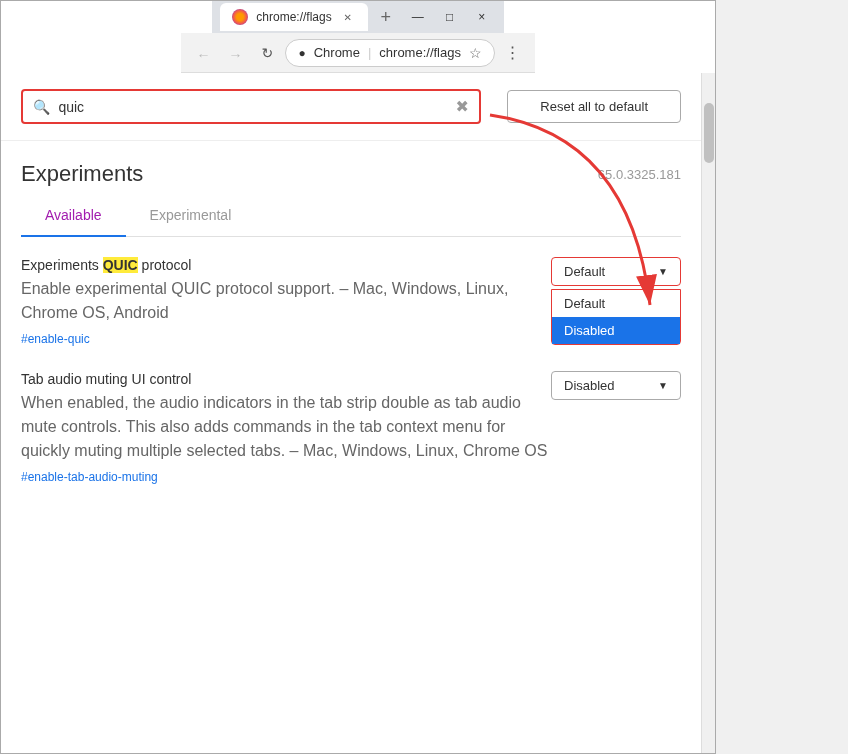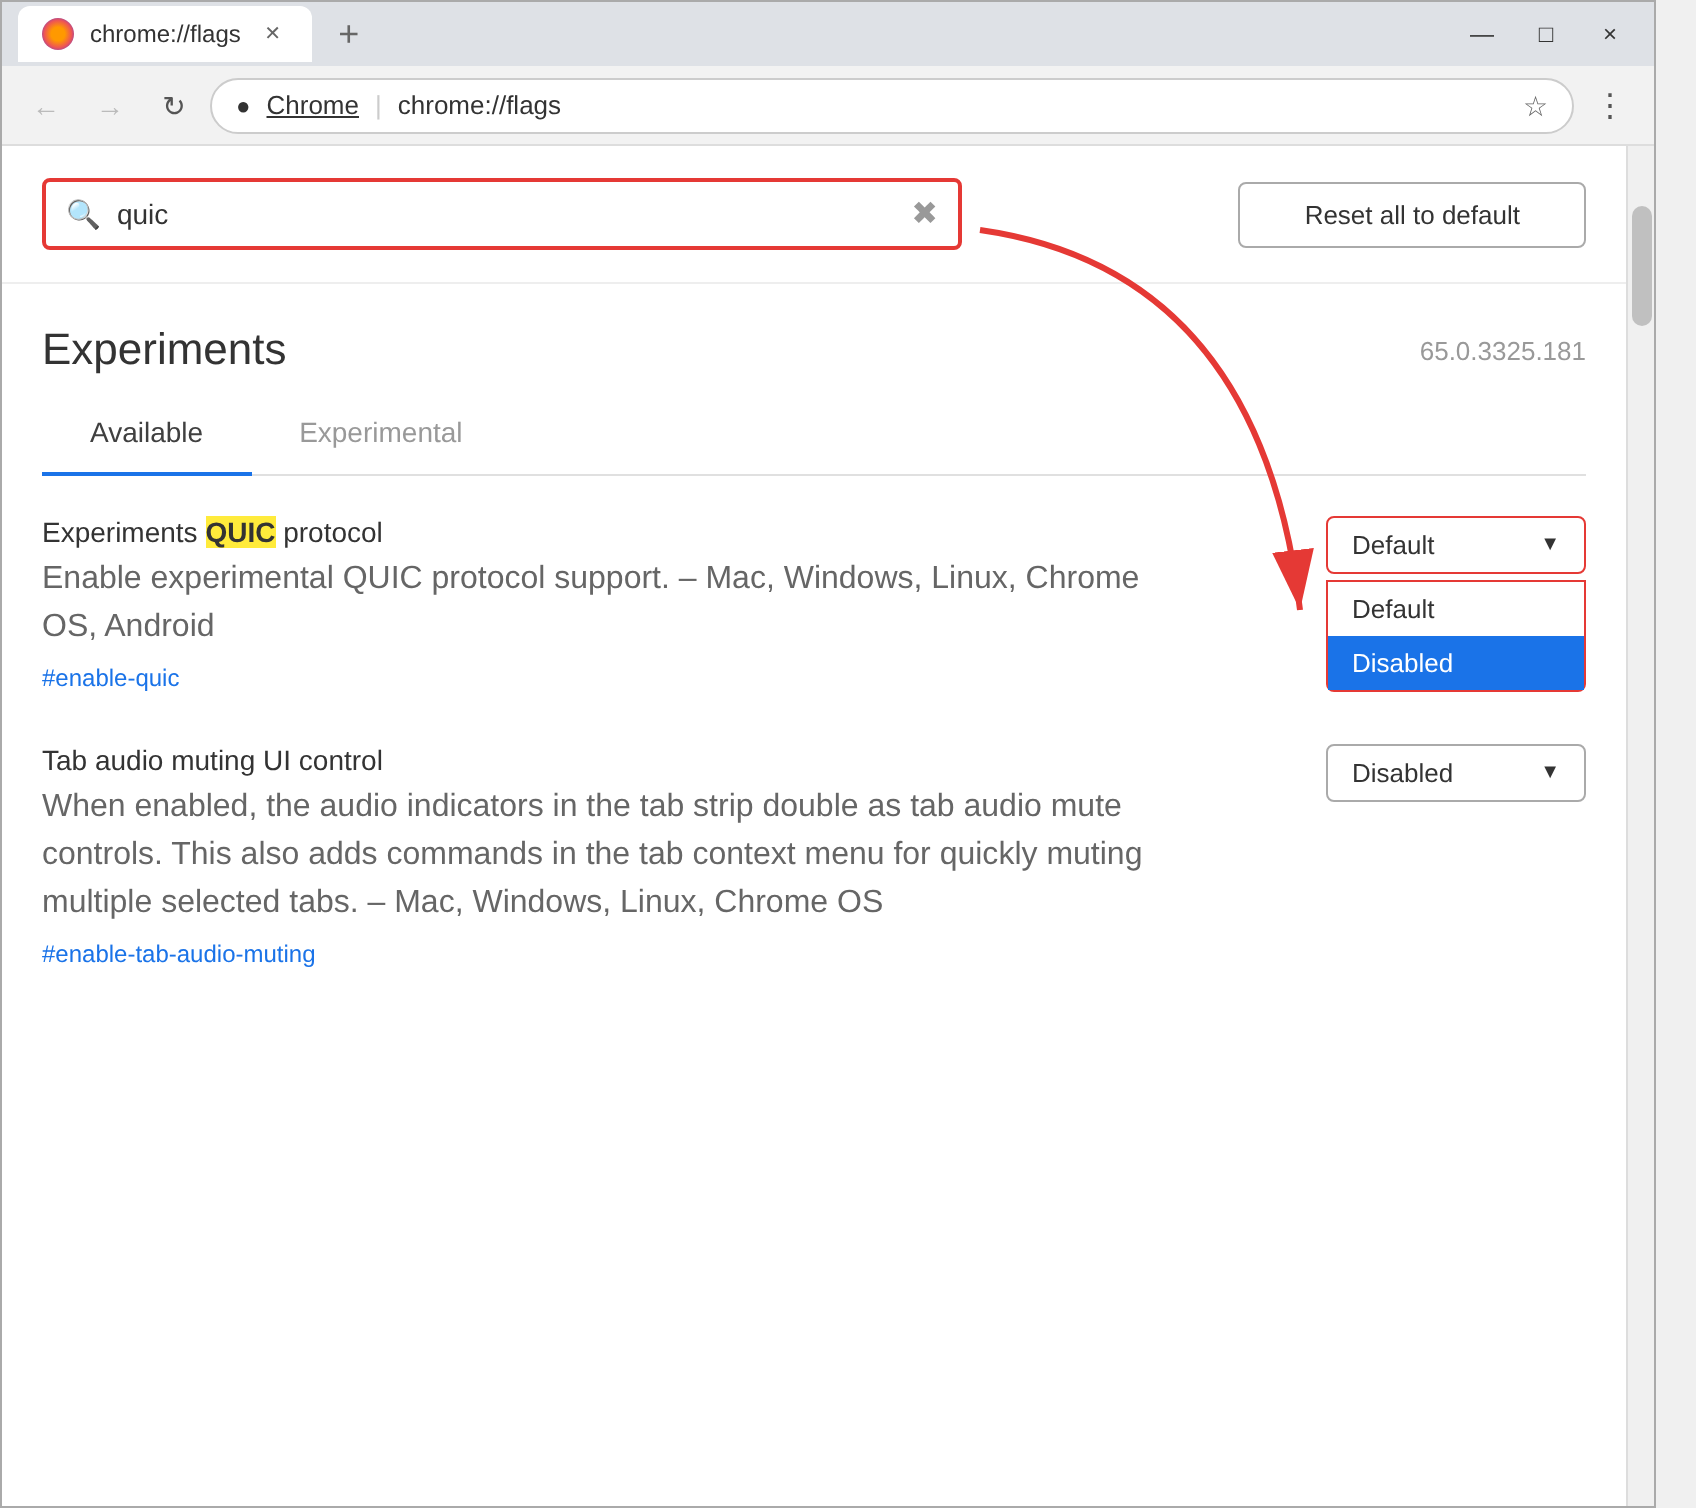--- a/index.html
+++ b/index.html
@@ -1,36 +1,36 @@
 <!DOCTYPE html>
 <html><head>
   <meta charset="utf-8">
   <style>
     * { box-sizing: border-box; margin: 0; padding: 0; }
     body { font-family: Arial, sans-serif; background: #f0f0f0; width: 848px; height: 754px; overflow: hidden; }
 
     
-    .window { width: 828px; height: 754px; background: #fff; border: 1px solid #aaa; display: flex; flex-direction: column; }
+    .window { width: 716px; height: 754px; background: #fff; border: 1px solid #aaa; display: flex; flex-direction: column; align-items: center; }
 
     
     .title-bar { background: #dee1e6; height: 32px; display: flex; align-items: center; padding: 0 8px; gap: 4px; }
     .tab { background: #fff; border-radius: 6px 6px 0 0; padding: 0 12px; height: 28px; display: flex; align-items: center; gap: 8px; font-size: 12px; color: #333; min-width: 140px; }
     .tab-icon { width: 16px; height: 16px; background: radial-gradient(circle, #f90 30%, #e55 60%, #33f 100%); border-radius: 50%; }
     .tab-close { width: 16px; height: 16px; border-radius: 50%; display: flex; align-items: center; justify-content: center; font-size: 10px; color: #666; cursor: pointer; }
     .new-tab-btn { width: 28px; height: 28px; display: flex; align-items: center; justify-content: center; font-size: 18px; color: #666; cursor: pointer; }
     .window-controls { margin-left: auto; display: flex; gap: 4px; }
     .win-btn { width: 28px; height: 20px; display: flex; align-items: center; justify-content: center; font-size: 12px; color: #333; cursor: pointer; }
 
     
     .nav-bar { background: #f2f2f2; height: 40px; display: flex; align-items: center; padding: 0 8px; gap: 4px; border-bottom: 1px solid #ddd; }
     .nav-btn { width: 28px; height: 28px; border-radius: 50%; display: flex; align-items: center; justify-content: center; font-size: 14px; color: #555; cursor: pointer; }
     .nav-btn.disabled { color: #bbb; cursor: default; }
     .address-bar { flex: 1; height: 28px; background: #fff; border: 1px solid #ccc; border-radius: 14px; display: flex; align-items: center; padding: 0 12px; gap: 8px; font-size: 13px; color: #333; }
     .address-bar .secure-icon { color: #333; font-size: 12px; }
-    .address-brand { font-size: 13px; color: #333; font-weight: 500; text-decoration: underline; }
+    .address-brand { font-size: 13px; color: #333; font-weight: 500; }
     .address-separator { color: #ccc; }
     .address-url { color: #333; font-size: 13px; }
     .address-star { margin-left: auto; color: #666; font-size: 14px; }
     .nav-menu { width: 28px; height: 28px; display: flex; align-items: center; justify-content: center; font-size: 16px; color: #555; cursor: pointer; }
 
     
     .page-content { flex: 1; background: #fff; display: flex; overflow: hidden; }
     .main-area { flex: 1; overflow-y: auto; padding: 0; }
     .scrollbar { width: 14px; background: #f0f0f0; border-left: 1px solid #ddd; }
     .scrollbar-thumb { width: 10px; height: 60px; background: #c0c0c0; border-radius: 5px; margin: 2px auto; margin-top: 30px; }
@@ -44,21 +44,21 @@
     .reset-btn { padding: 8px 32px; border: 1px solid #aaa; border-radius: 4px; background: #fff; font-size: 13px; color: #333; cursor: pointer; }
 
     
     .experiments-header { padding: 20px 20px 8px 20px; display: flex; justify-content: space-between; align-items: center; }
     .experiments-title { font-size: 22px; color: #333; font-weight: normal; }
     .version-text { font-size: 13px; color: #999; }
 
     
     .tabs-row { display: flex; border-bottom: 1px solid #e0e0e0; margin: 0 20px; }
     .tab-item { padding: 12px 24px; font-size: 14px; color: #999; cursor: pointer; }
-    .tab-item.active { color: #404040; border-bottom: 2px solid #1a73e8; margin-bottom: -1px; }
+    .tab-item.active { color: #a21caf; border-bottom: 2px solid #1a73e8; margin-bottom: -1px; }
 
     
     .flags-list { padding: 20px; position: relative; }
     .flag-item { display: flex; justify-content: space-between; align-items: flex-start; margin-bottom: 24px; }
     .flag-info { flex: 1; max-width: 560px; }
     .flag-title { font-size: 14px; color: #333; margin-bottom: 4px; font-weight: normal; }
     .flag-title .highlight { background: #ffeb3b; font-weight: bold; }
     .flag-desc { font-size: 16px; color: #666; line-height: 1.5; margin-bottom: 4px; }
     .flag-link { font-size: 12px; color: #1a73e8; text-decoration: none; }
 

